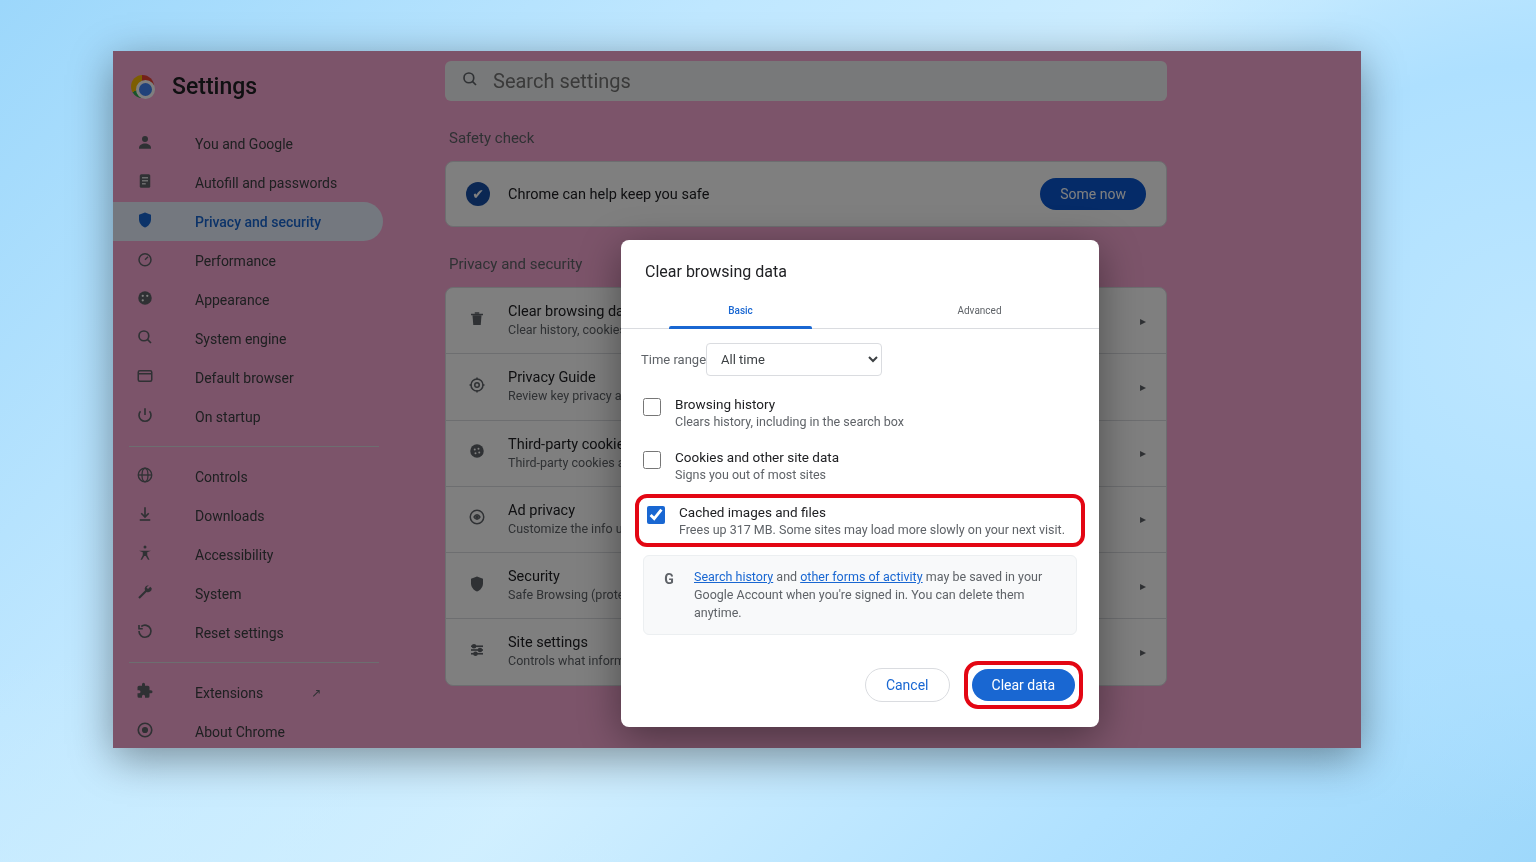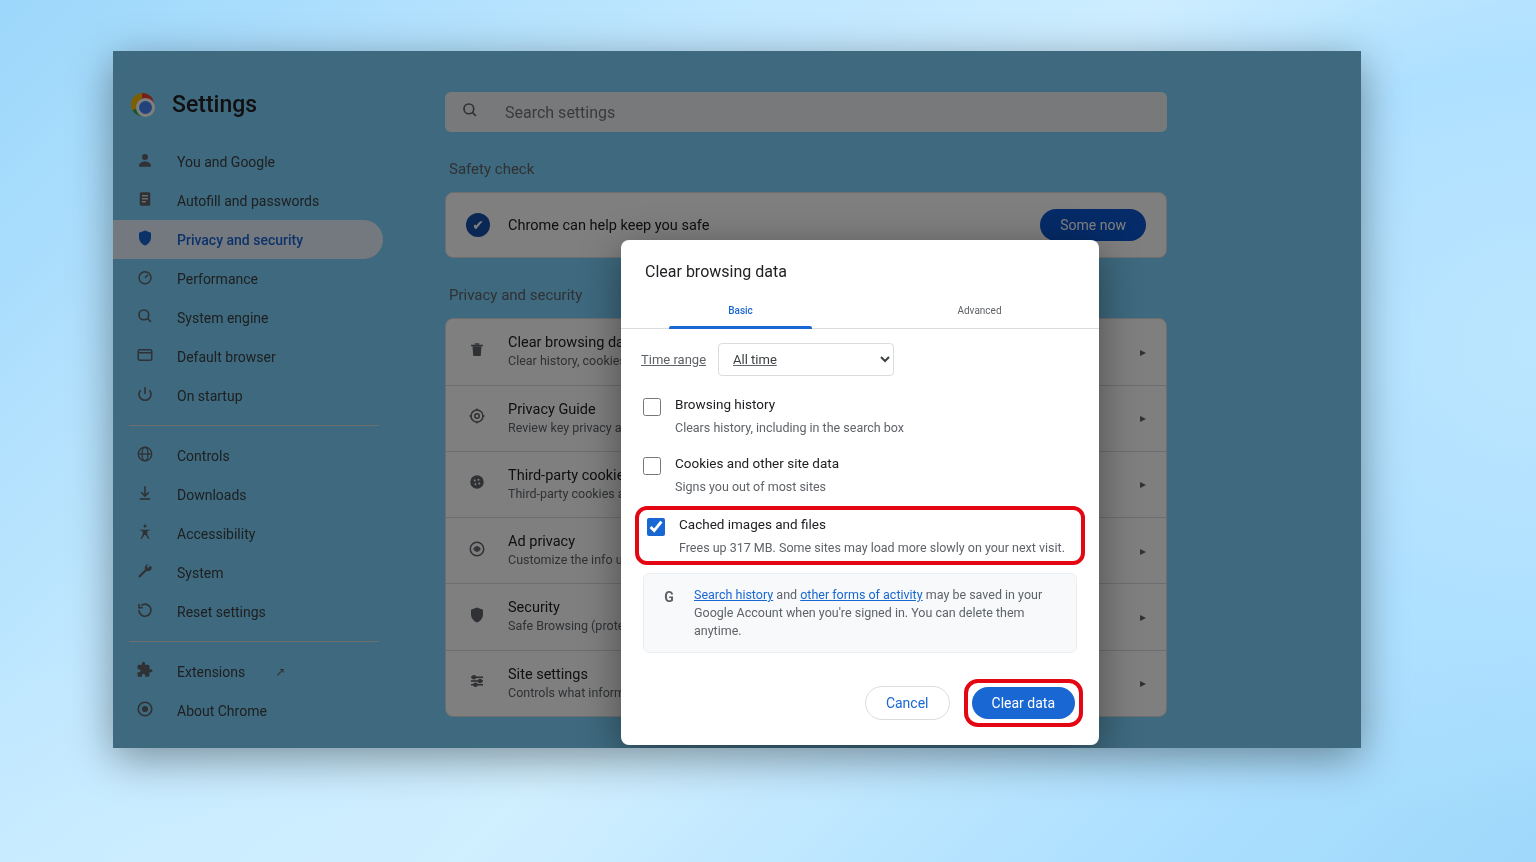--- a/index.html
+++ b/index.html
@@ -13,25 +13,24 @@
     position: relative;
     overflow: hidden;
   }
 
   .window {
     position: absolute;
     left: 113px;
     top: 51px;
     width: 1248px;
     height: 697px;
-    background: #7dd3fc;
+    background: #f9a8d4;
     box-shadow: 0 10px 40px rgba(0,0,0,0.4);
     overflow: hidden;
     display: flex;
-    align-items: center;
   }
 
   .dim-overlay {
     position: absolute;
     inset: 0;
     background: rgba(0,0,0,0.5);
     pointer-events: none;
     z-index: 5;
   }
 
@@ -59,21 +58,21 @@
     background:#4285f4; border:3px solid #fff; border-radius:50%;
   }
   .brand h1 {
     font-size: 23px;
     font-weight: 500;
     color: #202124;
   }
   .nav-item {
     display:flex;
     align-items:center;
-    gap: 22px;
+    gap: 40px;
     padding: 9px 0 9px 22px;
     margin-right: 12px;
     border-radius: 0 20px 20px 0;
     color:#3c4043;
     font-size:14px;
   }
   .nav-item.selected {
     background:#e8f0fe;
     color:#1967d2;
     font-weight:500;
@@ -94,24 +93,23 @@
     display:flex;
     align-items:center;
     padding:0 16px;
     color:#5f6368;
     gap:14px;
   }
   .searchbar input {
     border:none;
     background:transparent;
     outline:none;
-    font-size:16px;
+    font-size:20px;
     color:#5f6368;
     flex:1;
-    margin-left:12px;
   }
   .section-head {
     font-size:15px;
     color:#5f6368;
     margin:28px 0 14px 4px;
   }
   .card {
     border:1px solid #dadce0;
     border-radius:8px;
     background:#fff;
@@ -194,25 +192,24 @@
     height:3px;
     background:#1967d2;
     border-radius:2px 2px 0 0;
     width:60%;
     margin:0 auto;
   }
   .modal-body {
     padding:14px 20px 2px 20px;
   }
   .timerow {
-    display:flex; align-items:center; gap:12px;
+    display:flex; align-items:center; 
     color:#5f6368;
     font-size:13px;
     margin-bottom:10px;
-    text-decoration:underline;
   }
   .timerow select {
     flex:0 0 176px;
     border:1px solid #dadce0;
     border-radius:4px;
     padding:7px 10px;
     font-size:13px;
     color:#3c4043;
     background:#fff;
   }
@@ -221,21 +218,21 @@
     align-items:flex-start;
     gap:14px;
     padding:10px 2px;
   }
   .optrow input[type=checkbox]{
     width:18px; height:18px;
     margin-top:2px;
     accent-color:#1967d2;
   }
   .optrow .t { font-size:13.5px; color:#202124; }
-  .optrow .s { font-size:12.5px; color:#5f6368; margin-top:8px; }
+  .optrow .s { font-size:12.5px; color:#5f6368; margin-top:2px; }
   .highlight1 {
     border:4px solid #e30613;
     border-radius:12px;
     padding:6px 8px;
     margin:2px -6px;
   }
   .infobox {
     display:flex;
     gap:14px;
     background:#f8f9fa;
@@ -321,20 +318,29 @@
               <path d="M12 2l8 3v6c0 5-3.5 9.5-8 11-4.5-1.5-8-6-8-11V5z"></path>
             </svg></span>
           <span>Privacy and security</span>
         </div>
         <div class="nav-item">
           <span class="icn" style="color:#5f6368"><svg width="18" height="18" viewBox="0 0 24 24" fill="none" stroke="currentColor" stroke-width="2">
               <circle cx="12" cy="13" r="8"></circle>
               <path d="M12 13l4-4"></path>
             </svg></span>
           <span>Performance</span>
+        </div>
+        <div class="nav-item">
+          <span class="icn" style="color:#5f6368"><svg width="18" height="18" viewBox="0 0 24 24" fill="currentColor">
+              <circle cx="12" cy="12" r="9"></circle>
+              <circle cx="9" cy="9" r="1.5" fill="#fff"></circle>
+              <circle cx="15" cy="9" r="1.5" fill="#fff"></circle>
+              <circle cx="9" cy="15" r="1.5" fill="#fff"></circle>
+            </svg></span>
+          <span>Appearance</span>
         </div>
         <div class="nav-item">
           <span class="icn" style="color:#5f6368"><svg width="18" height="18" viewBox="0 0 24 24" fill="none" stroke="currentColor" stroke-width="2.2">
               <circle cx="10.5" cy="10.5" r="6.5"></circle>
               <line x1="20" y1="20" x2="15.2" y2="15.2"></line>
             </svg></span>
           <span>System engine</span>
         </div>
         <div class="nav-item">
           <span class="icn" style="color:#5f6368"><svg width="18" height="18" viewBox="0 0 24 24" fill="none" stroke="currentColor" stroke-width="2">

